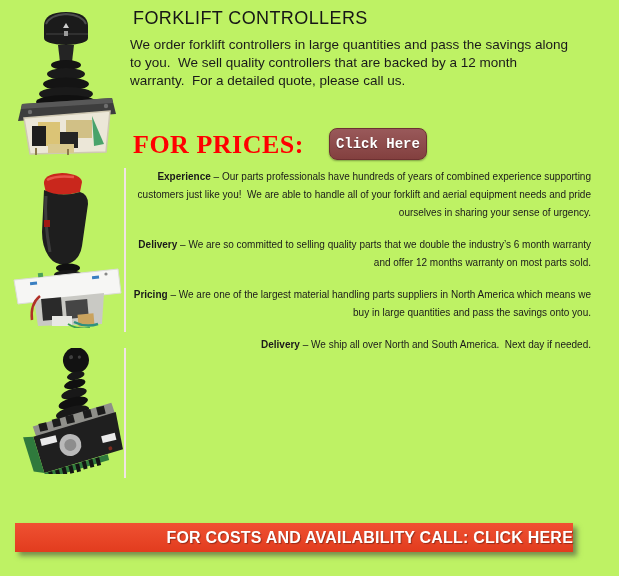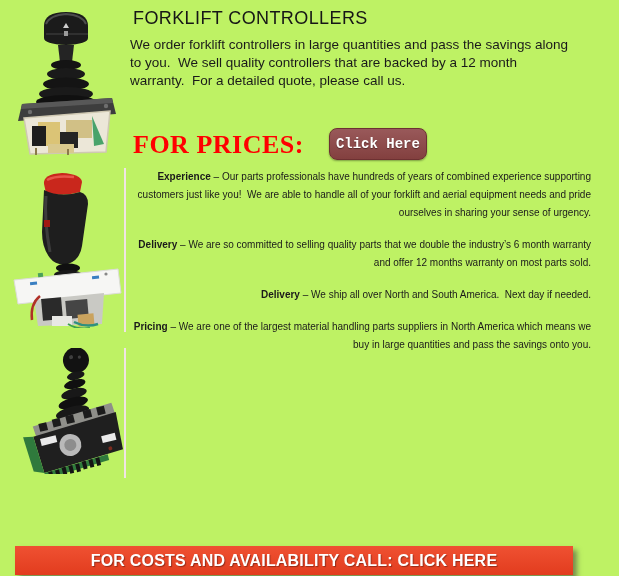--- a/index.html
+++ b/index.html
@@ -87,23 +87,22 @@
   
   .banner {
     position: absolute;
     left: 15px; top: 523px;
     width: 558px;
     height: 29px;
     background: linear-gradient(#ef5132, #e23c1e);
     box-shadow: 4px 4px 5px rgba(60,60,60,0.55);
     display: flex;
     align-items: center;
-    justify-content: center;
+    justify-content: flex-end;
     cursor: pointer;
-    margin-top: 23px;
   }
   .banner-text {
     color: #ffffff;
     font-weight: bold;
     font-size: 16px;
     letter-spacing: 0.2px;
     text-shadow: 1px 1px 1px rgba(0,0,0,0.35);
     white-space: nowrap;
   }
 </style>
@@ -227,21 +226,21 @@
   <p class="intro">We order forklift controllers in large quantities and pass the savings along to you.&nbsp; We sell quality controllers that are backed by a 12 month warranty.&nbsp; For a detailed quote, please call us.</p>
 
   <div class="prices-row">
     <span class="for-prices">FOR PRICES:</span>
     <button class="click-here-btn">Click Here</button>
   </div>
 
   <div class="features">
     <p class="feature"><b>Experience</b> <span>– Our parts professionals have hundreds of years of combined experience supporting customers just like you!&nbsp; We are able to handle all of your forklift and aerial equipment needs and pride ourselves in sharing your sense of urgency.</span></p>
     <p class="feature"><b>Delivery</b> <span>– We are so committed to selling quality parts that we double the industry’s 6 month warranty and offer 12 months warranty on most parts sold.</span></p>
+    <p class="feature"><b>Pricing</b> <span>– We are one of the largest material handling parts suppliers in North America which means we buy in large quantities and pass the savings onto you.</span></p>
     <p class="feature"><b>Delivery</b> <span>– We ship all over North and South America.&nbsp; Next day if needed.</span></p>
-    <p class="feature"><b>Pricing</b> <span>– We are one of the largest material handling parts suppliers in North America which means we buy in large quantities and pass the savings onto you.</span></p>
   </div>
 
   <div class="banner">
     <span class="banner-text">FOR COSTS AND AVAILABILITY CALL: CLICK HERE</span>
   </div>
 
 </div>
 
 </body></html>

